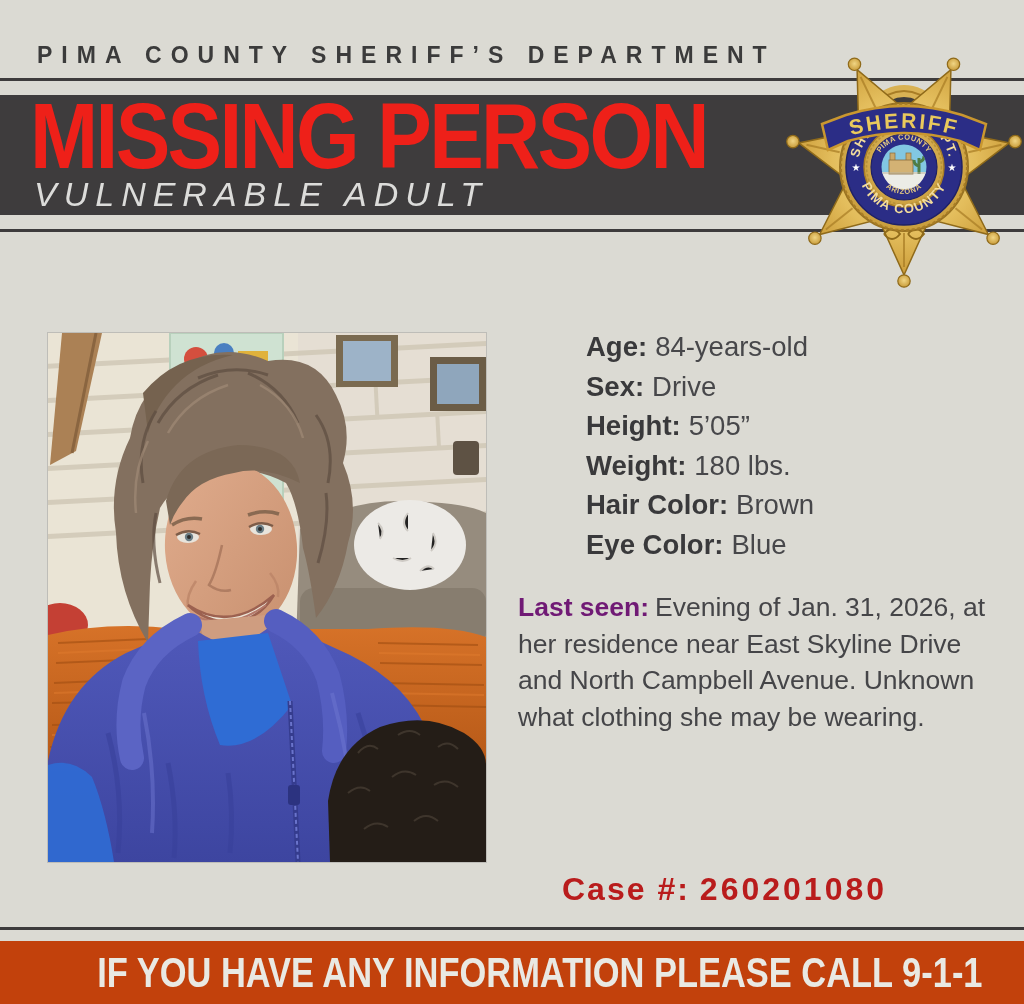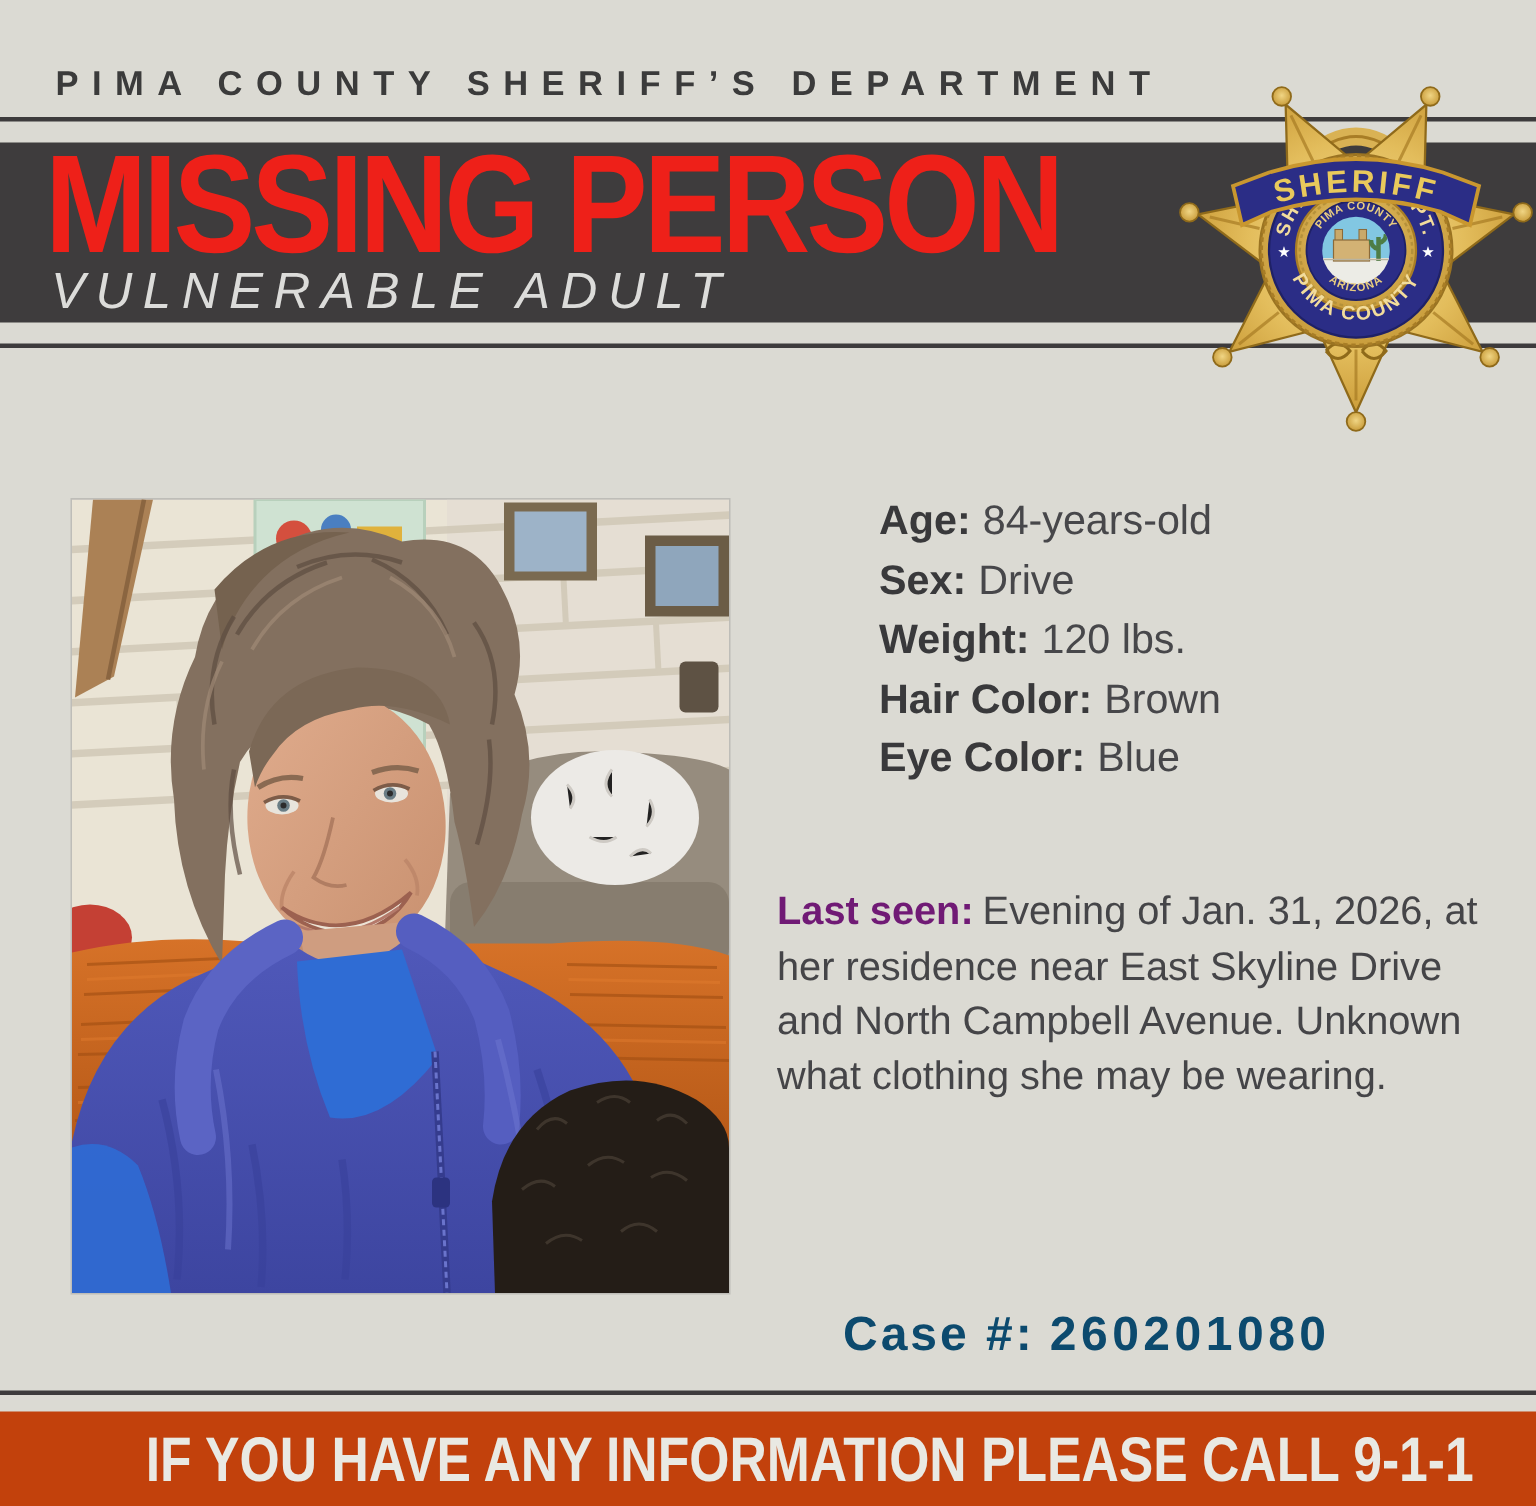--- a/index.html
+++ b/index.html
@@ -55,21 +55,21 @@
   .details .lbl { font-weight:700; color:#39393b; margin-right:8px; }
   
   .last-seen {
     position:absolute; left:518px; top:589px; width:472px;
     font-size:26.5px; line-height:36.5px; color:#454548;
   }
   .last-seen .lbl { font-weight:700; color:#701a75; margin-right:6px; }
   
   .case-line {
     position:absolute; left:562px; top:871px;
-    font-size:32px; font-weight:700; letter-spacing:2px; color:#0c4a6e;
+    font-size:32px; font-weight:700; letter-spacing:2px; color:#b91c1c;
     white-space:nowrap;
     text-align:right;
   }
   .case-line .num { margin-left:10px; letter-spacing:3px; }
   
   .band-bottom {
     position:absolute; left:0; top:941px; width:1024px; height:63px;
     background:#c2410c; text-align:center;
   }
   .band-bottom .ft {
@@ -365,21 +365,22 @@
               <path d="M 366,488 q 12,-10 24,0"></path>
           </g>
         </g>
       </g>
     </svg>
   </div>
 
   <div class="details">
     <div><span class="lbl">Age:</span><span>84-years-old</span></div>
     <div><span class="lbl">Sex:</span><span>Drive</span></div>
-    <div><span class="lbl">Weight:</span><span>120 lbs.</span></div>
+    <div><span class="lbl">Height:</span><span>5’05”</span></div>
+    <div><span class="lbl">Weight:</span><span>180 lbs.</span></div>
     <div><span class="lbl">Hair Color:</span><span>Brown</span></div>
     <div><span class="lbl">Eye Color:</span><span>Blue</span></div>
   </div>
 
   <div class="last-seen">
     <span class="lbl">Last seen:</span><span>Evening of Jan. 31, 2026, at her residence near East Skyline Drive and North Campbell Avenue. Unknown what clothing she may be wearing.</span>
   </div>
 
   <div class="case-line">
     <span>Case #:</span><span class="num">260201080</span>

